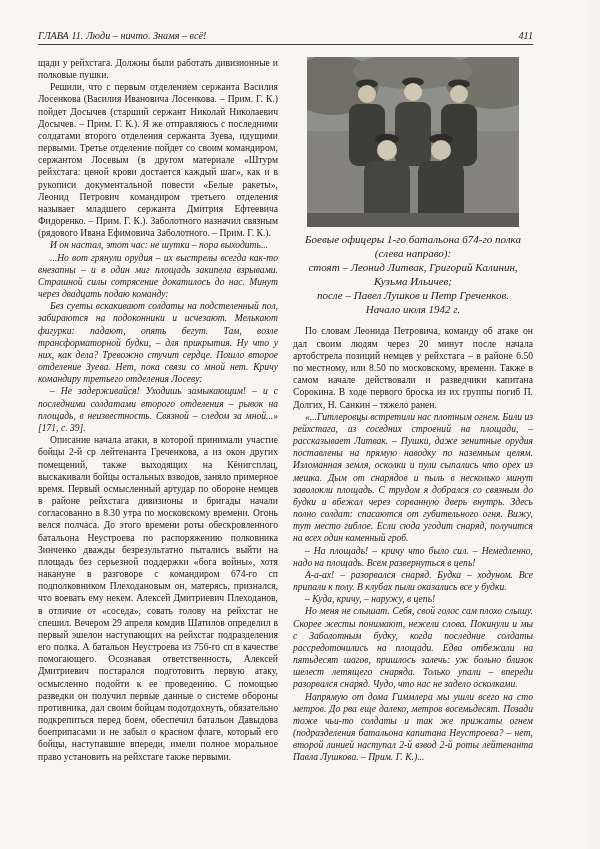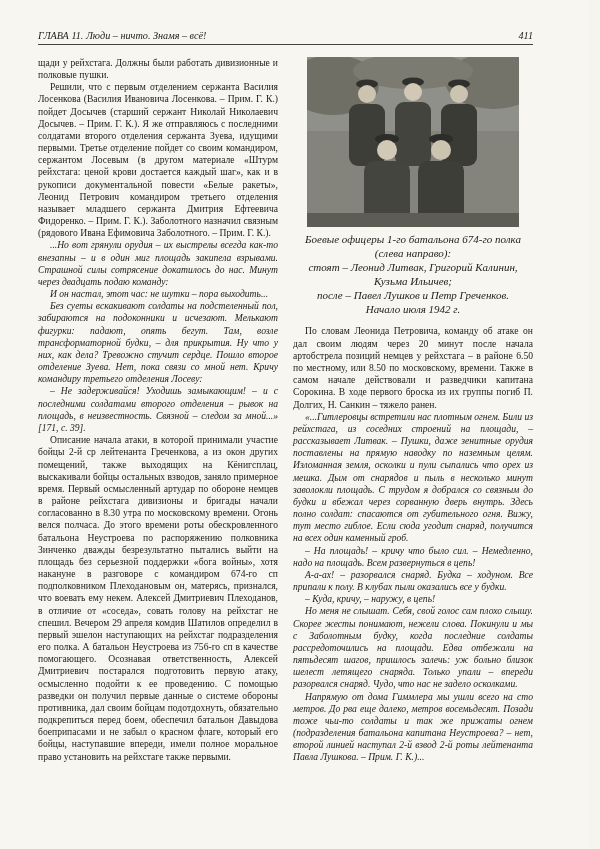--- a/index.html
+++ b/index.html
@@ -63,22 +63,22 @@
     <span>ГЛАВА 11. Люди – ничто. Знамя – всё!</span>
     <span>411</span>
   </header>
   <hr class="head-rule">
 
   <div class="columns">
 
     <div class="col">
       <p class="noindent">щади у рейхстага. Должны были работать дивизионные и полковые пушки.</p>
       <p>Решили, что с первым отделением сержанта Василия Лосенкова (Василия Ивановича Лосенкова. – Прим. Г. К.) пойдет Досычев (старший сержант Николай Николаевич Досычев. – Прим. Г. К.). Я же отправляюсь с последними солдатами второго отделения сержанта Зуева, идущими первыми. Третье отделение пойдет со своим командиром, сержантом Лосевым (в другом материале «Штурм рейхстага: ценой крови достается каждый шаг», как и в рукописи документальной повести «Белые ракеты», Леонид Петрович командиром третьего отделения называет младшего сержанта Дмитрия Ефтеевича Фидоренко. – Прим. Г. К.). Заболотного назначил связным (рядового Ивана Ефимовича Заболотного. – Прим. Г. К.).</p>
+      <p class="italic">И он настал, этот час: не шутки – пора выходить...</p>
       <p class="italic">...Но вот грянули орудия – их выстрелы всегда как-то внезапны – и в один миг площадь закипела взрывами. Страшной силы сотрясение докатилось до нас. Минут через двадцать подаю команду:</p>
-      <p class="italic">И он настал, этот час: не шутки – пора выходить...</p>
       <p class="italic">Без суеты вскакивают солдаты на подстеленный пол, забираются на подоконники и исчезают. Мелькают фигурки: падают, опять бегут. Там, возле трансформаторной будки, – для прикрытия. Ну что у них, как дела? Тревожно стучит сердце. Пошло второе отделение Зуева. Нет, пока связи со мной нет. Кричу командиру третьего отделения Лосеву:</p>
       <p class="italic">– Не задерживайся! Уходишь замыкающим! – и с последними солдатами второго отделения – рывок на площадь, в неизвестность. Связной – следом за мной...» [171, с. 39].</p>
       <p>Описание начала атаки, в которой принимали участие бойцы 2-й ср лейтенанта Греченкова, а из окон других помещений, также выходящих на Кёнигсплац, выскакивали бойцы остальных взводов, заняло примерное время. Первый осмысленный артудар по обороне немцев в районе рейхстага дивизионы и бригады начали согласованно в 8.30 утра по московскому времени. Огонь велся полчаса. До этого времени роты обескровленного батальона Неустроева по распоряжению полковника Зинченко дважды безрезультатно пытались выйти на площадь без серьезной поддержки «бога войны», хотя накануне в разговоре с командиром 674-го сп подполковником Плеходановым он, матерясь, признался, что воевать ему некем. Алексей Дмитриевич Плеходанов, в отличие от «соседа», совать голову на рейхстаг не спешил. Вечером 29 апреля комдив Шатилов определил в первый эшелон наступающих на рейхстаг подразделения его полка. А батальон Неустроева из 756-го сп в качестве помогающего. Осознавая ответственность, Алексей Дмитриевич постарался подготовить первую атаку, осмысленно подойти к ее проведению. С помощью разведки он получил первые данные о системе обороны противника, дал своим бойцам подотдохнуть, обязательно подкрепиться перед боем, обеспечил батальон Давыдова боеприпасами и не забыл о красном флаге, который его бойцы, наступавшие впереди, имели полное моральное право установить на рейхстаге также первыми.</p>
     </div>
 
     <div class="col">
 
       <figure>
         <div class="photo-wrap">
           <svg viewBox="0 0 212 170" width="212" height="170">

